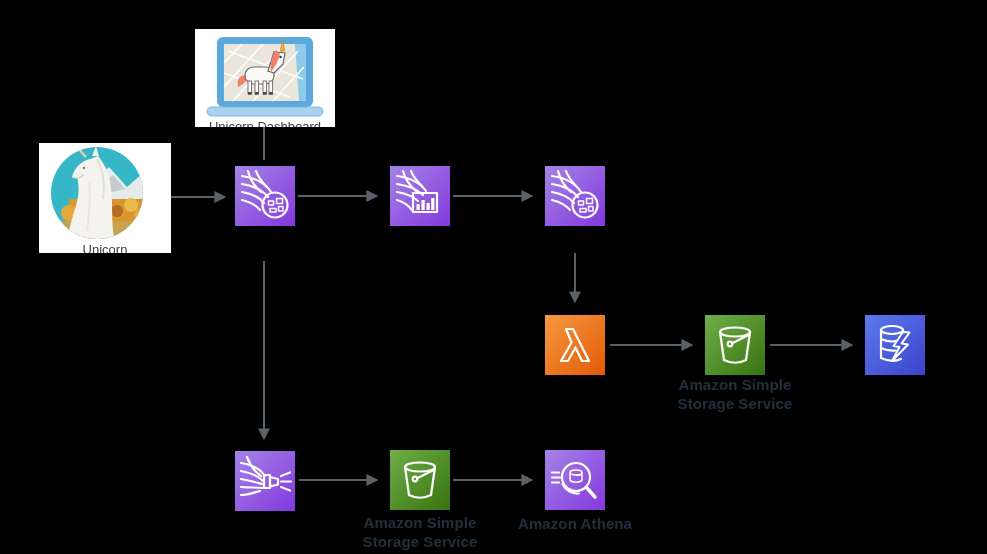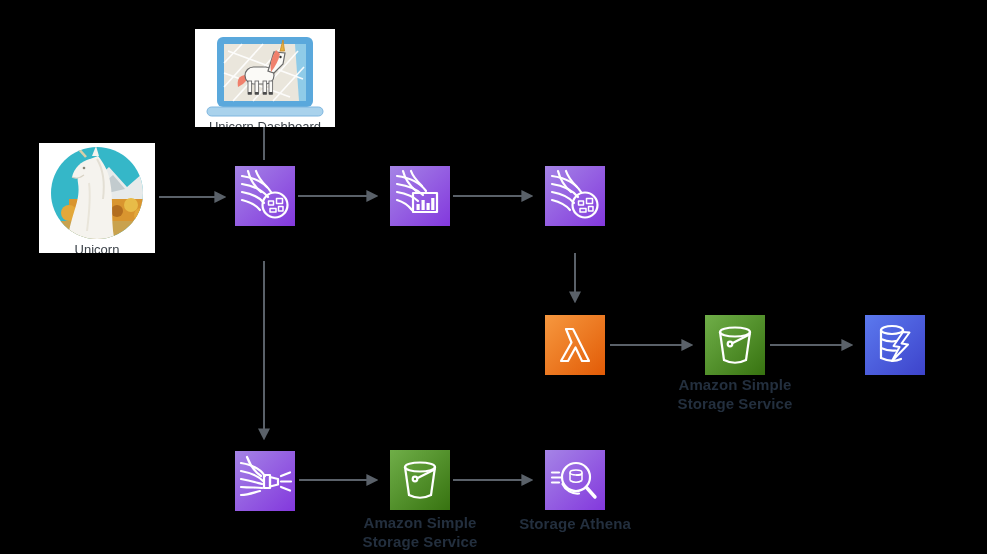--- a/index.html
+++ b/index.html
@@ -12,21 +12,21 @@
   .svc svg{width:60px;height:60px;display:block;}
 
   
   .grad-analytics{background:linear-gradient(135deg,#a584e6 0%,#8338dd 100%);}
   .grad-compute{background:linear-gradient(135deg,#f6983f 0%,#e25b06 100%);}
   .grad-storage{background:linear-gradient(135deg,#6fae48 0%,#377310 100%);}
   .grad-database{background:linear-gradient(135deg,#5b79ee 0%,#3d43cb 100%);}
 
   
   .n-dash{left:195px;top:12px;width:140px;height:98px;margin-top:17px;}
-  .n-unicorn{left:39px;top:143px;width:116px;height:110px;}
+  .n-unicorn{left:39px;top:143px;width:132px;height:110px;}
   .n-k1{left:235px;top:166px;}
   .n-k2{left:390px;top:166px;}
   .n-k3{left:545px;top:166px;}
   .n-lambda{left:545px;top:315px;}
   .n-s3a{left:705px;top:315px;}
   .n-ddb{left:865px;top:315px;}
   .n-fh{left:235px;top:451px;}
   .n-s3b{left:390px;top:450px;}
   .n-athena{left:545px;top:450px;}
 
@@ -292,16 +292,16 @@
 
   <div class="svc-label lbl-s3a">
     <span>Amazon Simple</span>
     <span>Storage Service</span>
   </div>
   <div class="svc-label lbl-s3b">
     <span>Amazon Simple</span>
     <span>Storage Service</span>
   </div>
   <div class="svc-label lbl-athena">
-    <span>Storage Athena</span>
+    <span>Amazon Athena</span>
   </div>
 
 </div>
 
 </body></html>

